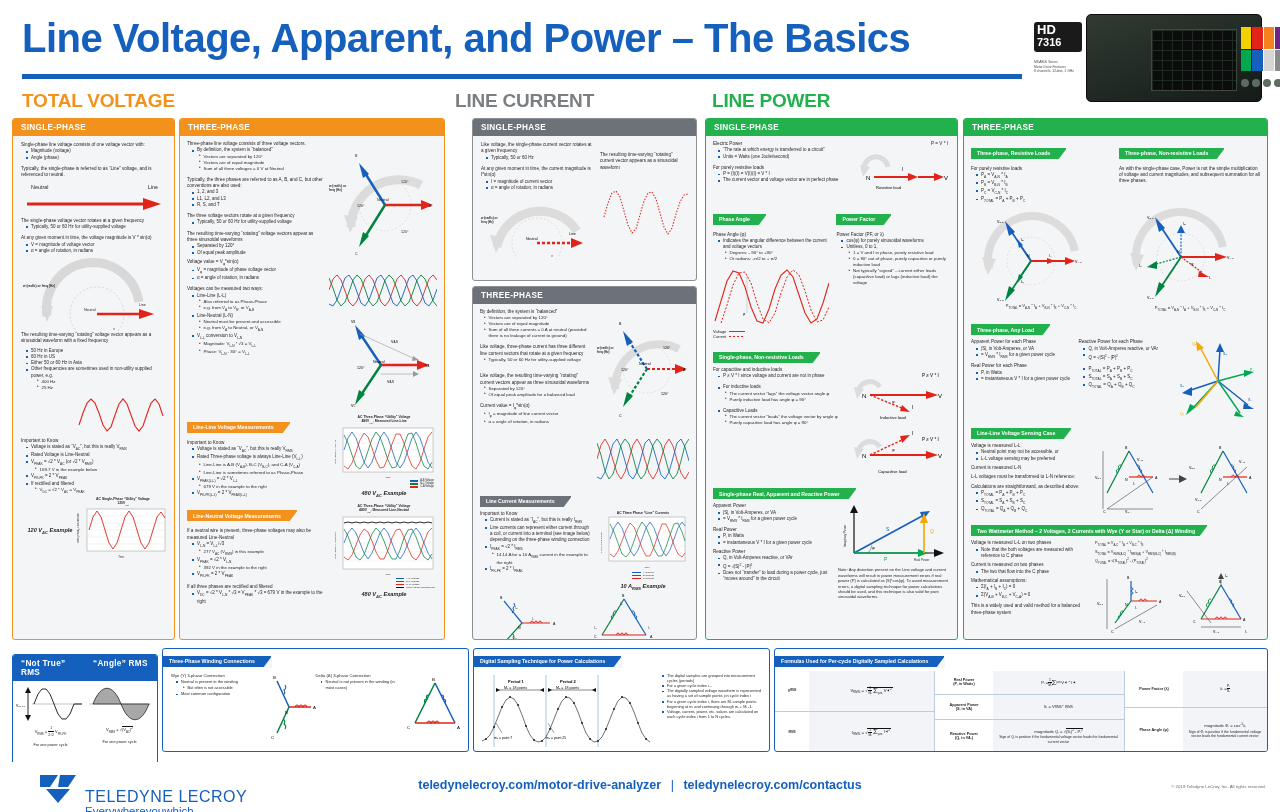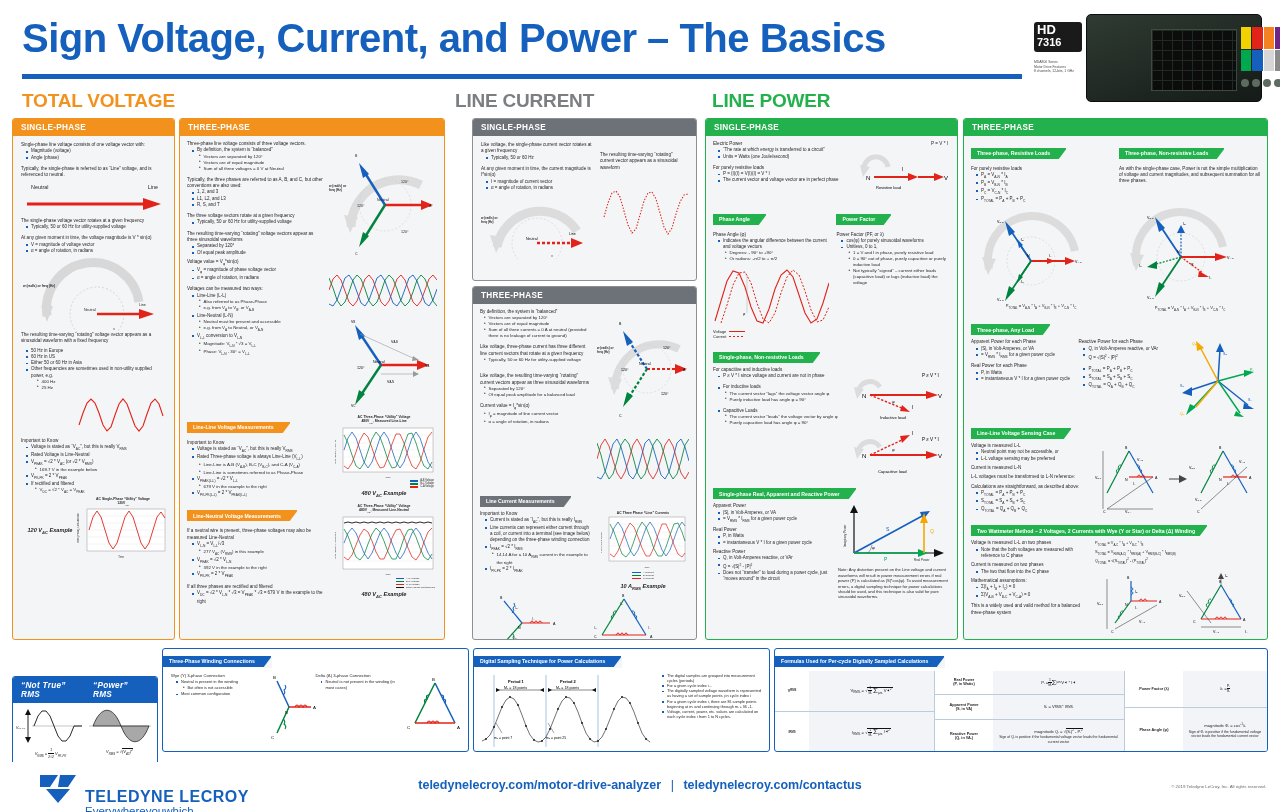--- a/index.html
+++ b/index.html
@@ -73,35 +73,35 @@
   .eq{font-size:4.6px;}
 
   
   svg{display:block;}
   .mini-lbl{font-size:3.6px;}
 
   
   .footer{position:absolute; left:0; top:762px; width:1280px; height:50px; background:#fff;}
   .logo{position:absolute; left:38px; top:8px; width:250px; height:36px; display:flex; align-items:center; gap:7px;}
   .logo-mark{width:40px;height:34px;position:relative;}
-  .logo-txt1{font-size:16px;font-weight:bold;color:#1560bd;letter-spacing:.5px;line-height:16px;margin-top:31px;}
+  .logo-txt1{font-size:16px;font-weight:normal;color:#1560bd;letter-spacing:.5px;line-height:16px;margin-top:31px;}
   .logo-txt2{font-size:11.5px;color:#1560bd;line-height:13px;}
   .logo-txt2 b{font-weight:normal;}
   .foot-links{position:absolute; left:0; top:16px; width:1280px; text-align:center;
      font-size:12.5px; font-weight:bold; color:#1560bd;}
   .copy{position:absolute; right:14px; top:22px; font-size:4.4px; color:#6b6b6b;}
   .chart-ttl{font-size:3.4px; font-weight:bold; text-align:center; line-height:4.4px;}
   .axis-lbl{font-size:3px; fill:#333;}
 </style>
 </head>
 <body>
 
 <div class="poster">
 
-  <div class="hdr-title">Sign Voltage, Current, and Power – The Basics</div>
+  <div class="hdr-title">Line Voltage, Apparent, and Power – The Basics</div>
   <div class="hdr-rule"></div>
 
   <div class="scope">
     <div class="hd-badge">
       <div class="a">HD</div>
       <div class="b">7316</div>
     </div>
     <div class="scope-body">
       <div class="scope-screen">
           <div class="scope-grid"></div>
@@ -1118,24 +1118,24 @@
               <text x="68" y="62" class="mini-lbl">I<tspan font-size="2.2">A</tspan></text>
               <text x="2" y="26" class="mini-lbl">V<tspan font-size="2.2">B-C</tspan></text>
               <text x="36" y="62" class="mini-lbl">V<tspan font-size="2.2">A-C</tspan></text>
             </svg>
           </div>
         </div>
       </div>
     </div>
   </div>
 
-  <div class="panel bord-b" style="left:12px; top:676px; width:146px; height:136px; background:#fff;font-style:italic;">
+  <div class="panel bord-b" style="left:12px; top:654px; width:146px; height:136px; background:#fff;">
     <div style="display:flex;">
       <div style="width:50%;" class="panel-hd hd-b">“Not True” RMS</div>
-      <div style="width:50%;" class="panel-hd hd-b">“Power” RMS</div>
+      <div style="width:50%;" class="panel-hd hd-b">“Angle” RMS</div>
     </div>
     <div style="display:flex;padding:4px 3px;">
       <div style="width:50%;text-align:center;">
         <svg width="70" height="38">
           <line x1="12" y1="4" x2="12" y2="34" stroke="#111" stroke-width="0.9"></line>
           <polygon points="9,8 15,8 12,2" fill="#111"></polygon>
             <polygon points="9,30 15,30 12,36" fill="#111"></polygon>
           <line x1="16" y1="19" x2="66" y2="19" stroke="#888" stroke-width="0.5"></line>
           <polyline fill="none" stroke="#111" stroke-width="0.9" points="18,19 22,9 26,4 30,4 34,9 38,19 42,29 46,34 50,34 54,29 58,19 62,19 66,19"></polyline>
           <text x="0" y="22" style="font-size:3.4px">V<tspan font-size="2.3">PK-PK</tspan></text>

